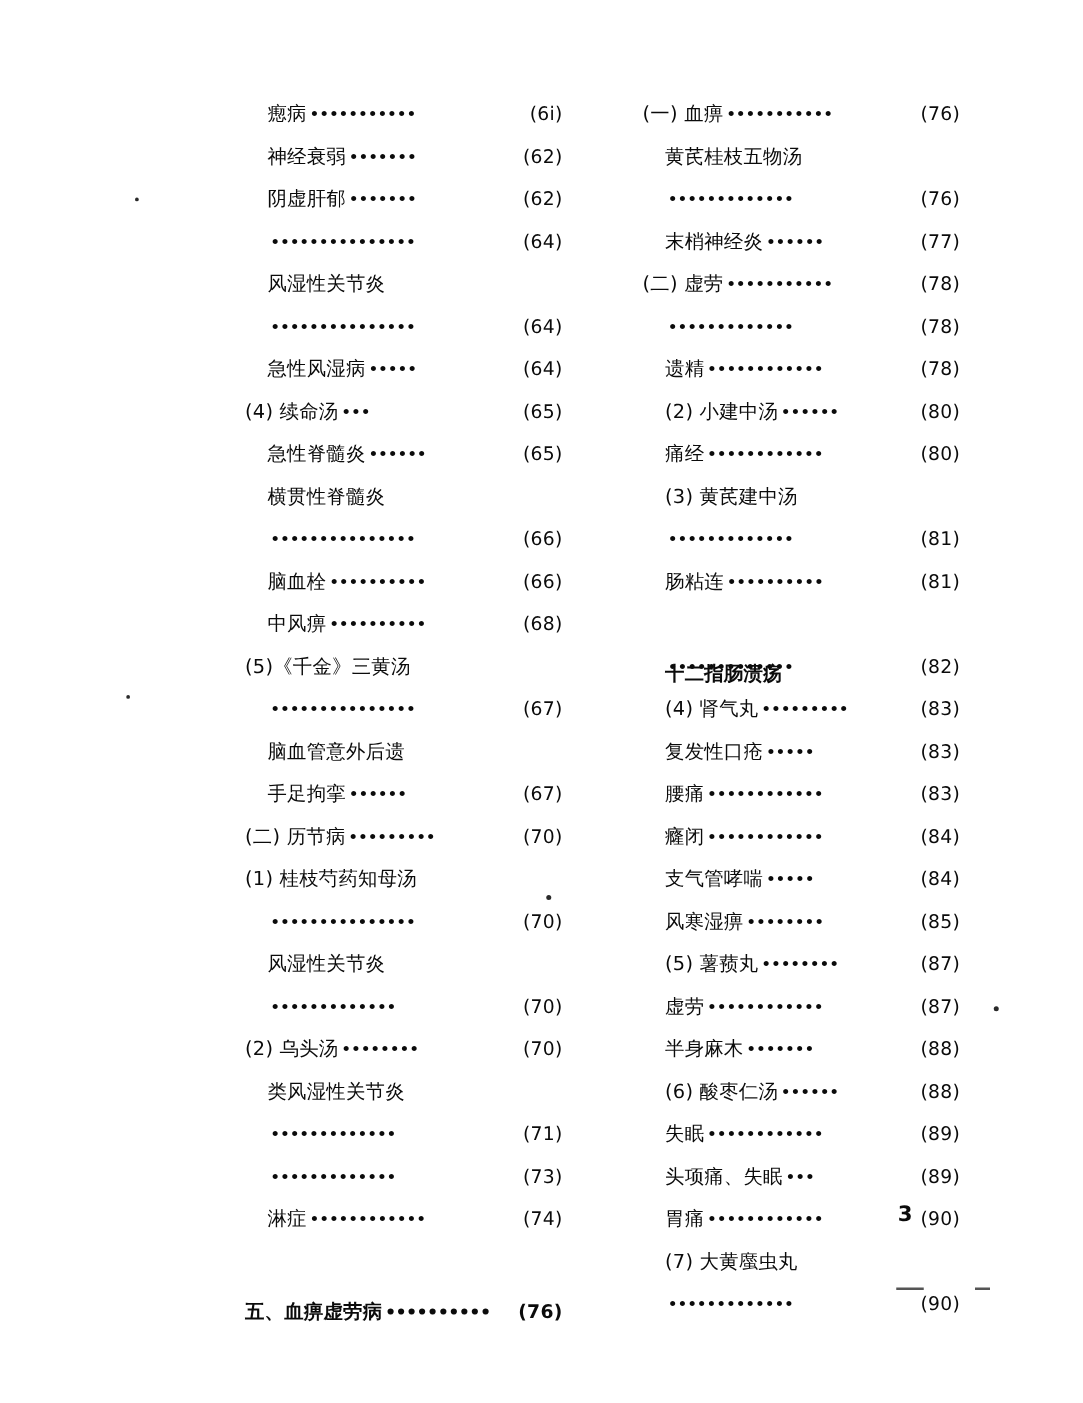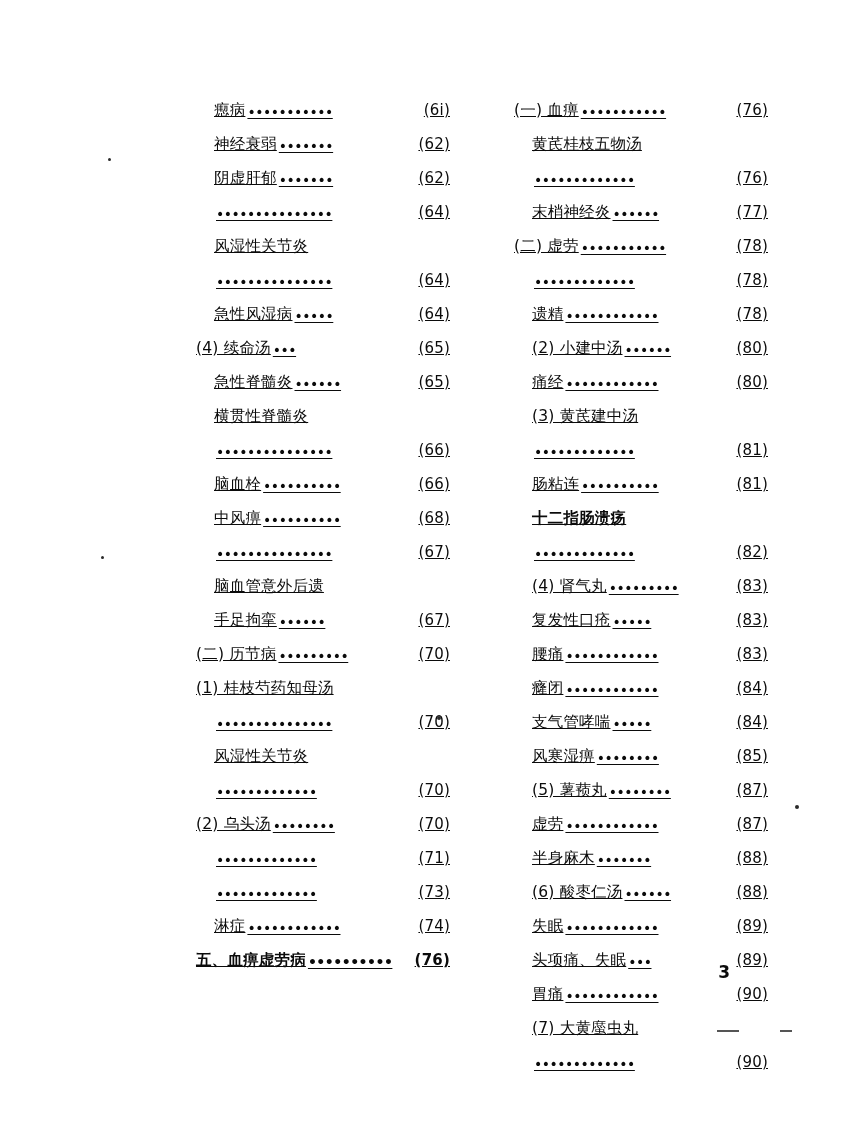--- a/index.html
+++ b/index.html
@@ -32,27 +32,26 @@
     gap: 62px;
   }
   .col {
     width: 256px;
     display: flex;
     flex-direction: column;
   }
   .entry {
     display: flex;
     flex-direction: row;
-    align-items: flex-end;
+    align-items: flex-start;
     font-size: 15.5px;
     line-height: 1.0;
     height: 34px;
     white-space: nowrap;
     letter-spacing: 0.2px;
-    text-decoration: underline;
   }
   .indent0 { padding-left: 0px; }
   .indent1 { padding-left: 18px; }
 
   .label {
     font-weight: 400;
   }
   .bold .label, .bold .dots, .bold .pg {
     font-weight: 700;
     margin-top: 40px;
@@ -156,20 +155,23 @@
       <div class="entry indent1">
           <span class="label">脑血栓</span>
           <span class="dots">••••••••••</span>
           <span class="pg">(66)</span>
         </div>
       <div class="entry indent1">
           <span class="label">中风痹</span>
           <span class="dots">••••••••••</span>
           <span class="pg">(68)</span>
         </div>
+      <div class="entry indent0 noline">
+          <span class="label">(5)《千金》三黄汤</span>
+        </div>
       <div class="entry indent1 cont">
           <span class="dots">•••••••••••••••</span>
           <span class="pg">(67)</span>
         </div>
       <div class="entry indent1 noline">
           <span class="label">脑血管意外后遗</span>
         </div>
       <div class="entry indent1">
           <span class="label">手足拘挛</span>
           <span class="dots">••••••</span>
@@ -191,20 +193,23 @@
           <span class="label">风湿性关节炎</span>
         </div>
       <div class="entry indent1 cont">
           <span class="dots">•••••••••••••</span>
           <span class="pg">(70)</span>
         </div>
       <div class="entry indent0">
           <span class="label">(2) 乌头汤</span>
           <span class="dots">••••••••</span>
           <span class="pg">(70)</span>
+        </div>
+      <div class="entry indent1 noline">
+          <span class="label">类风湿性关节炎</span>
         </div>
       <div class="entry indent1 cont">
           <span class="dots">•••••••••••••</span>
           <span class="pg">(71)</span>
         </div>
       <div class="entry indent1 cont">
           <span class="dots">•••••••••••••</span>
           <span class="pg">(73)</span>
         </div>
       <div class="entry indent1">

